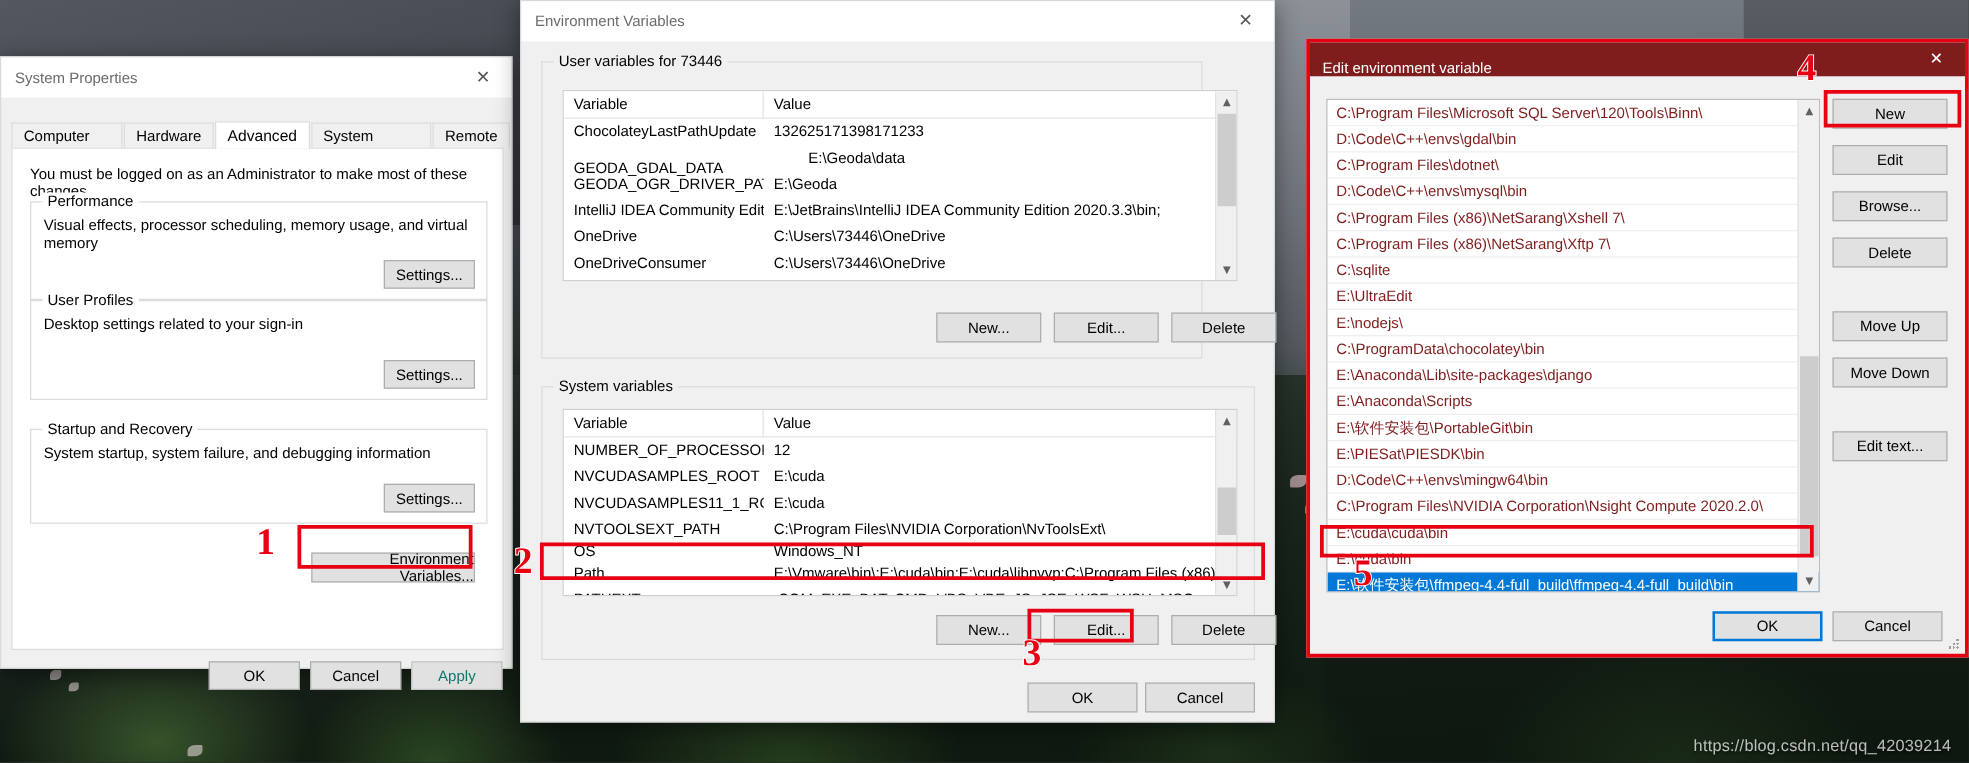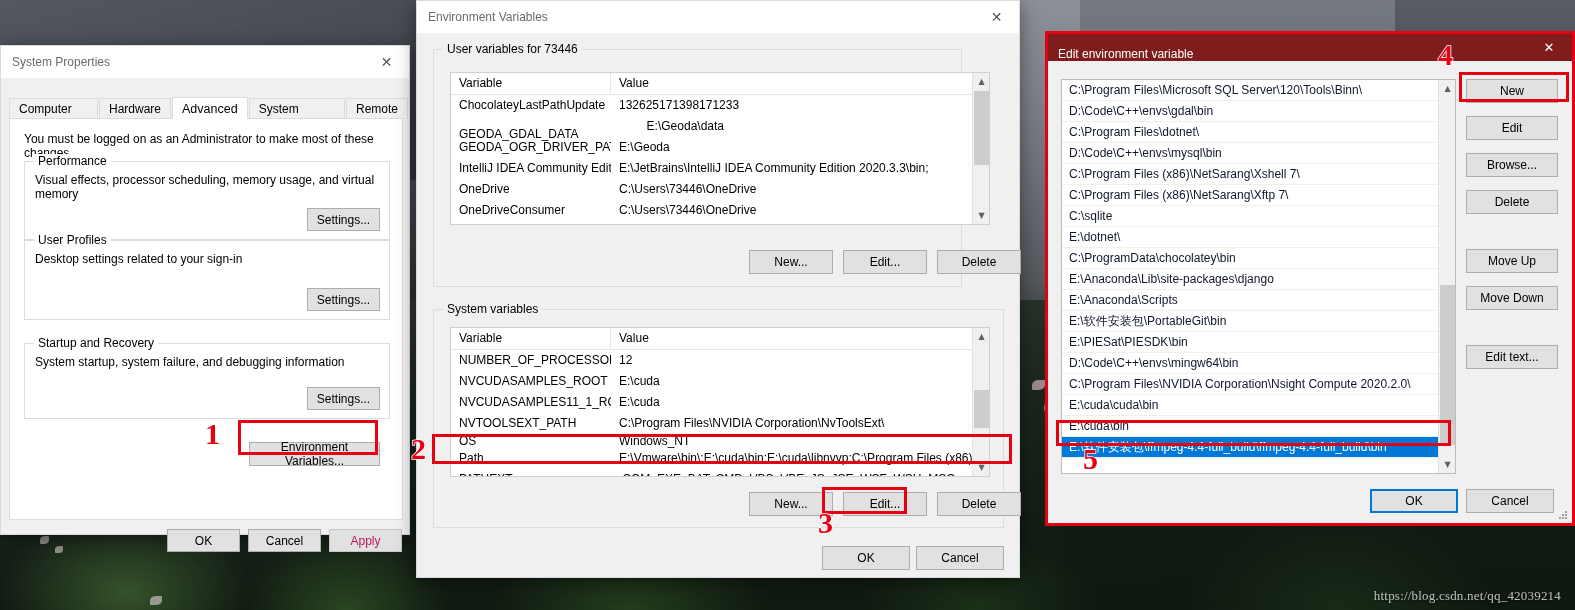--- a/index.html
+++ b/index.html
@@ -59,21 +59,21 @@
     background: linear-gradient(180deg, rgba(60,66,70,.5), rgba(16,20,18,.9));
   }
   .wp-petal { position:absolute; border-radius:50% 10% 50% 10%; background:rgba(240,225,230,.55); }
 
   .watermark {
     position:absolute; right:14px; bottom:6px;
     color: rgba(255,255,255,.72);
     font-size: 13px;
     letter-spacing:.2px;
     text-shadow: 0 1px 2px rgba(0,0,0,.6);
-    font-family:Liberation Serif, serif;
+    font-family:Liberation Sans, sans-serif;
   }
 
   
   .dlg {
     position:absolute;
     background:#f0f0f0;
     border:1px solid #d9d9d9;
     box-shadow: 0 4px 18px rgba(0,0,0,.45);
   }
   .titlebar {
@@ -99,21 +99,21 @@
   }
 
   
   .btn {
     background:#e1e1e1; border:1px solid #adadad;
     font-size:12px; color:#000; text-align:center;
     font-family:"Liberation Sans", sans-serif;
     display:flex; align-items:center; justify-content:center;
     cursor:default;
   }
-  .btn.disabled { color:#be185d; background:#e1e1e1; border-color:#c5c5c5; }
+  .btn.disabled { color:#0f766e; background:#e1e1e1; border-color:#c5c5c5; }
   .btn.focus-blue { border:2px solid #0078d7; }
 
   
   .listview {
     position:absolute; background:#fff; border:1px solid #d0d0d0;
     overflow:hidden;
   }
   .lv-head {
     display:flex; height:22px; border-bottom:1px solid #e5e5e5; background:#fff;
   }
@@ -139,21 +139,21 @@
     display:flex; align-items:center; justify-content:center;
     font-size:8px; color:#606060; font-family:"DejaVu Sans", sans-serif;
   }
   .sb-up { top:0; } .sb-down { bottom:0; }
   .sb-thumb { position:absolute; left:1px; width:15px; background:#cdcdcd; }
 
   
   .plist { position:absolute; background:#fff; border:1px solid #bcbcbc; overflow:hidden; }
   .p-row {
     height:21px; line-height:21px; font-size:12px; padding-left:7px;
-    border-bottom:1px solid #efefef; white-space:nowrap; overflow:hidden; color:#0f172a;
+    border-bottom:1px solid #efefef; white-space:nowrap; overflow:hidden; color:#7f1d1d;
   }
   .p-row.sel { background:#0078d7; color:#fff; }
 
   
   .tabstrip { position:absolute; left:8px; top:51px; display:flex; align-items:flex-end; height:22px; }
   .tab {
     border:1px solid #dcdcdc; border-bottom:none; background:#f0f0f0;
     padding:2px 9px 3px 9px; font-size:12px; margin-right:1px; height:21px;
     line-height:16px; color:#000;
   }
@@ -247,21 +247,21 @@
     </div>
 
     <div class="group" style="left:14px; top:224px; width:366px; height:76px;">
       <div class="group-label" style="background:#fff;">Startup and Recovery</div>
       <div class="statictext" style="left:10px; top:11px; width:350px;">System startup, system failure, and debugging information</div>
       <div class="btn" style="position:absolute; right:9px; bottom:8px; width:73px; height:23px;">
         <span>Settings...</span>
       </div>
     </div>
 
-    <div class="btn" style="position:absolute; left:239px; top:323px; width:131px; height:24px;">
+    <div class="btn" style="position:absolute; left:239px; top:323px; width:131px; height:24px;text-align:right;">
       <span>Environment Variables...</span>
     </div>
   </div>
 
   <div class="btn" style="position:absolute; left:166px; top:483px; width:73px; height:23px;">
     <span>OK</span>
   </div>
   <div class="btn" style="position:absolute; left:247px; top:483px; width:73px; height:23px;">
     <span>Cancel</span>
   </div>
@@ -410,21 +410,22 @@
   </div>
 
   <div class="plist" style="left:13px; top:45px; width:395px; height:395px;">
     <div class="p-row">C:\Program Files\Microsoft SQL Server\120\Tools\Binn\</div>
     <div class="p-row">D:\Code\C++\envs\gdal\bin</div>
     <div class="p-row">C:\Program Files\dotnet\</div>
     <div class="p-row">D:\Code\C++\envs\mysql\bin</div>
     <div class="p-row">C:\Program Files (x86)\NetSarang\Xshell 7\</div>
     <div class="p-row">C:\Program Files (x86)\NetSarang\Xftp 7\</div>
     <div class="p-row">C:\sqlite</div>
-    <div class="p-row">E:\dotnet\</div>
+    <div class="p-row">E:\UltraEdit</div>
+    <div class="p-row">E:\nodejs\</div>
     <div class="p-row">C:\ProgramData\chocolatey\bin</div>
     <div class="p-row">E:\Anaconda\Lib\site-packages\django</div>
     <div class="p-row">E:\Anaconda\Scripts</div>
     <div class="p-row">E:\软件安装包\PortableGit\bin</div>
     <div class="p-row">E:\PIESat\PIESDK\bin</div>
     <div class="p-row">D:\Code\C++\envs\mingw64\bin</div>
     <div class="p-row">C:\Program Files\NVIDIA Corporation\Nsight Compute 2020.2.0\</div>
     <div class="p-row">E:\cuda\cuda\bin</div>
     <div class="p-row">E:\cuda\bin</div>
     <div class="p-row sel">E:\软件安装包\ffmpeg-4.4-full_build\ffmpeg-4.4-full_build\bin</div>

